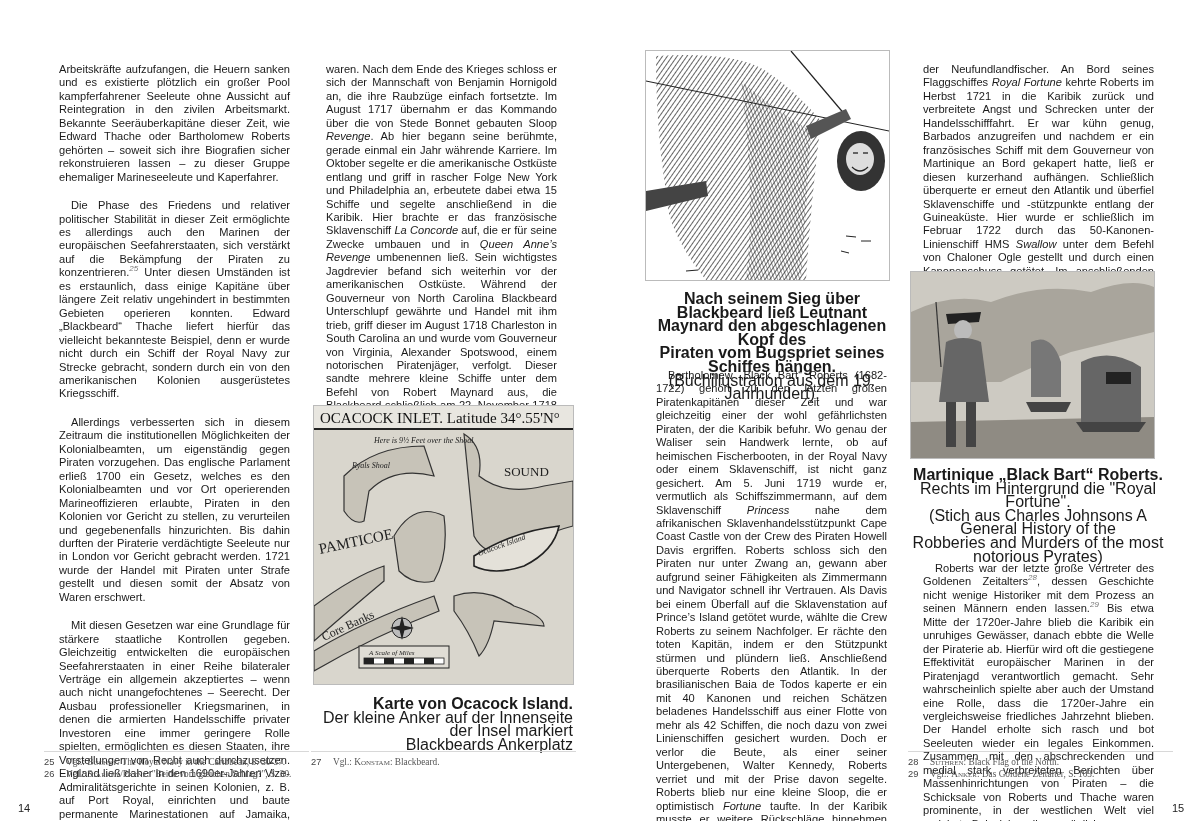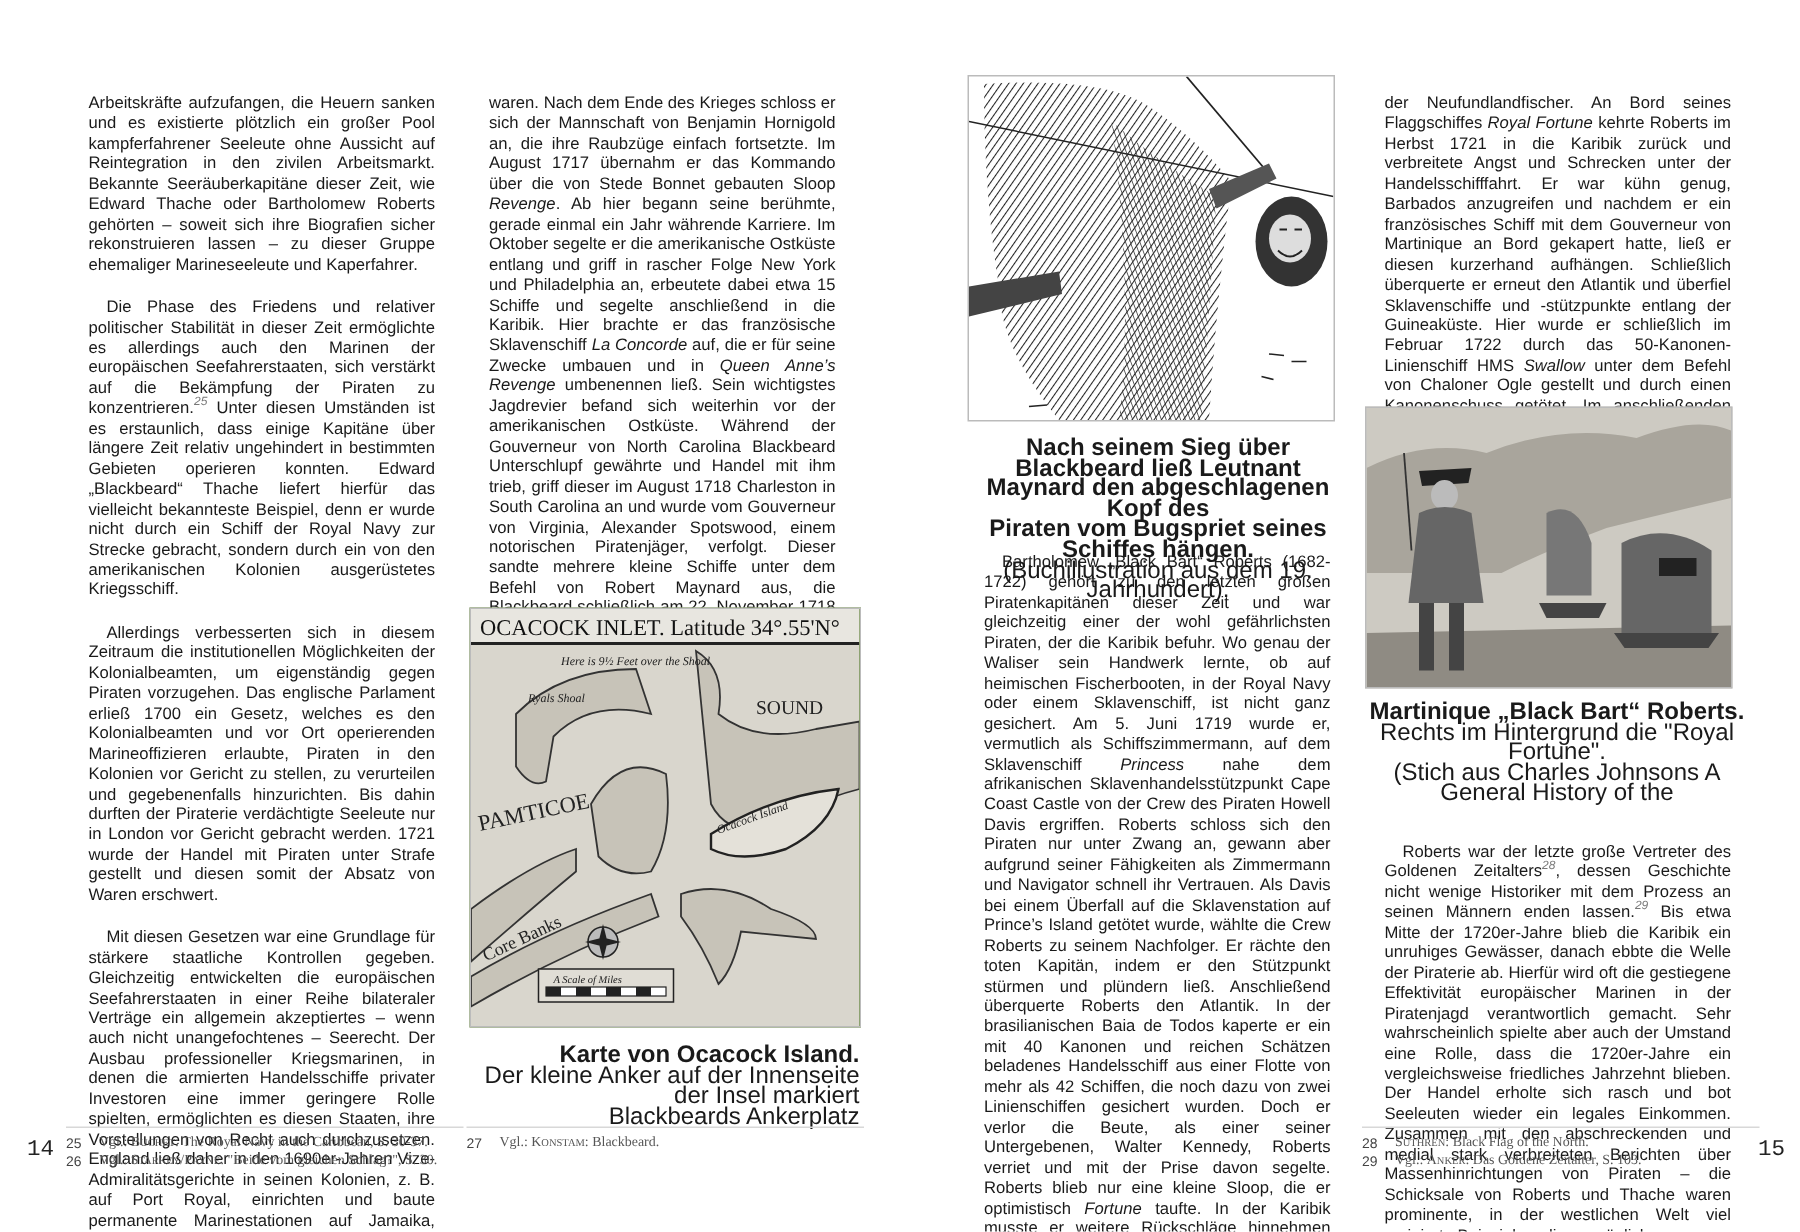--- a/index.html
+++ b/index.html
@@ -16,21 +16,21 @@
   .col-4 { left:908px; }
   .footnotes { position:absolute; top:751px; width:265px; border-top:1px solid #d8d8d8;
                padding-top:5px; font-family:"Liberation Serif", serif; font-size:9.3px;
                line-height:11.5px; color:#555; }
   .footnotes .fn { display:flex; }
   .footnotes .fn-num { font-family:"Liberation Sans", sans-serif; width:22px; color:#444; flex:none; }
   .sc { font-variant:small-caps; }
   .fn-1 { left:44px; }
   .fn-2 { left:311px; }
   .fn-4 { left:908px; }
-  .page-num { position:absolute; top:758px; font-size:15px; color:#222;font-family:Liberation Mono, monospace; }
+  .page-num { position:absolute; top:802px; font-size:11px; color:#222; }
   .figure { position:absolute; border:1px solid #bbb; background:#fafafa; overflow:hidden; }
   .caption { position:absolute; text-align:center; font-size:16px; line-height:13.6px; }
   .caption .cap-title { font-weight:bold; display:block; }
   .caption span { display:block; }
   em { font-style:italic; }
 </style>
 </head>
 <body>
 
 <div class="col col-1">
@@ -49,21 +49,21 @@
     <div class="fn">
       <span class="fn-num">26</span>
       <span>Vgl.: <span class="sc">Starkey/Payne</span>: "Beide vom gleichen Schlag?", S. 30.</span>
     </div>
   </div>
 
 <div class="col col-2">
   <p class="noind">waren. Nach dem Ende des Krieges schloss er sich der Mannschaft von Benjamin Hornigold an, die ihre Raubzüge einfach fortsetzte. Im August 1717 übernahm er das Kommando über die von Stede Bonnet gebauten Sloop <em>Revenge</em>. Ab hier begann seine berühmte, gerade einmal ein Jahr währende Karriere. Im Oktober segelte er die amerikanische Ostküste entlang und griff in rascher Folge New York und Philadelphia an, erbeutete dabei etwa 15 Schiffe und segelte anschließend in die Karibik. Hier brachte er das französische Sklavenschiff <em>La Concorde</em> auf, die er für seine Zwecke umbauen und in <em>Queen Anne’s Revenge</em> umbenennen ließ. Sein wichtigstes Jagdrevier befand sich weiterhin vor der amerikanischen Ostküste. Während der Gouverneur von North Carolina Blackbeard Unterschlupf gewährte und Handel mit ihm trieb, griff dieser im August 1718 Charleston in South Carolina an und wurde vom Gouverneur von Virginia, Alexander Spotswood, einem notorischen Piratenjäger, verfolgt. Dieser sandte mehrere kleine Schiffe unter dem Befehl von Robert Maynard aus, die Blackbeard schließlich am 22. November 1718 nahe seines Schlupfwinkels Ocracoke Island stellten. Blackbeard griff die Schiffe an, wurde jedoch im anschließenden Kampf getötet. Maynard ließ den Kopf des berüchtigten Piraten abschlagen und am Bugsprit seiner Schaluppe aufhängen, mit der er im Triumph nach Virginia zurückkehrte.<span class="fn-sup">27</span></p>
 </div>
 
-<div class="figure" style="left:313px; top:405px; width:259px; height:278px; background:#4d7c0f;">
+<div class="figure" style="left:313px; top:405px; width:259px; height:278px; background:#0ea5e9;">
   <svg width="259" height="278" viewBox="0 0 259 278">
     <rect x="0" y="0" width="259" height="278" fill="#d9d6cd"></rect>
     <rect x="0" y="0" width="259" height="23" fill="#e8e6e0"></rect>
     <line x1="0" y1="23" x2="259" y2="23" stroke="#222" stroke-width="2"></line>
     <text x="6" y="17" font-family="Liberation Serif, serif" font-size="15" fill="#111">OCACOCK INLET. Latitude 34°.55'N°</text>
 
     <path d="M30,70 Q60,40 110,40 L120,70 Q80,60 55,85 L50,115 Q40,120 30,105 Z" fill="#c7c3b8" stroke="#333" stroke-width="1.2"></path>
     <path d="M150,28 Q170,40 165,70 Q190,90 230,80 L259,75 L259,120 Q220,130 200,150 Q170,150 160,130 Z" fill="#c7c3b8" stroke="#333" stroke-width="1.2"></path>
     <path d="M80,130 Q100,95 130,110 Q135,150 120,175 Q100,180 85,165 Z" fill="#c7c3b8" stroke="#333" stroke-width="1.2"></path>
     <path d="M160,150 Q200,125 245,120 Q240,145 210,160 Q180,170 160,160 Z" fill="#e4e1d9" stroke="#222" stroke-width="1.6"></path>
@@ -171,20 +171,21 @@
       <rect x="35" y="130" width="10" height="45" fill="#444"></rect>
       <rect x="55" y="130" width="10" height="45" fill="#444"></rect>
       <line x1="25" y1="30" x2="30" y2="95" stroke="#333" stroke-width="1.2"></line>
     </g>
   </svg>
 </div>
 <div class="caption" style="left:906px; top:468px; width:264px;">
   <span class="cap-title">Martinique „Black Bart“ Roberts.</span>
   <span>Rechts im Hintergrund die "Royal Fortune".</span>
   <span>(Stich aus Charles Johnsons A General History of the</span>
+  <span>Robberies and Murders of the most notorious Pyrates)</span>
 </div>
 
 <div class="col col-4" style="top:547px;">
   <p>Roberts war der letzte große Vertreter des Goldenen Zeitalters<span class="fn-sup">28</span>, dessen Geschichte nicht wenige Historiker mit dem Prozess an seinen Männern enden lassen.<span class="fn-sup">29</span> Bis etwa Mitte der 1720er-Jahre blieb die Karibik ein unruhiges Gewässer, danach ebbte die Welle der Piraterie ab. Hierfür wird oft die gestiegene Effektivität europäischer Marinen in der Piratenjagd verantwortlich gemacht. Sehr wahrscheinlich spielte aber auch der Umstand eine Rolle, dass die 1720er-Jahre ein vergleichsweise friedliches Jahrzehnt blieben. Der Handel erholte sich rasch und bot Seeleuten wieder ein legales Einkommen. Zusammen mit den abschreckenden und medial stark verbreiteten Berichten über Massenhinrichtungen von Piraten – die Schicksale von Roberts und Thache waren prominente, in der westlichen Welt viel rezipierte Beispiele – die womöglich</p>
 </div>
 
 <div class="footnotes fn-4">
     <div class="fn">
       <span class="fn-num">28</span>
       <span><span class="sc">Suthren</span>: Black Flag of the North.</span>

